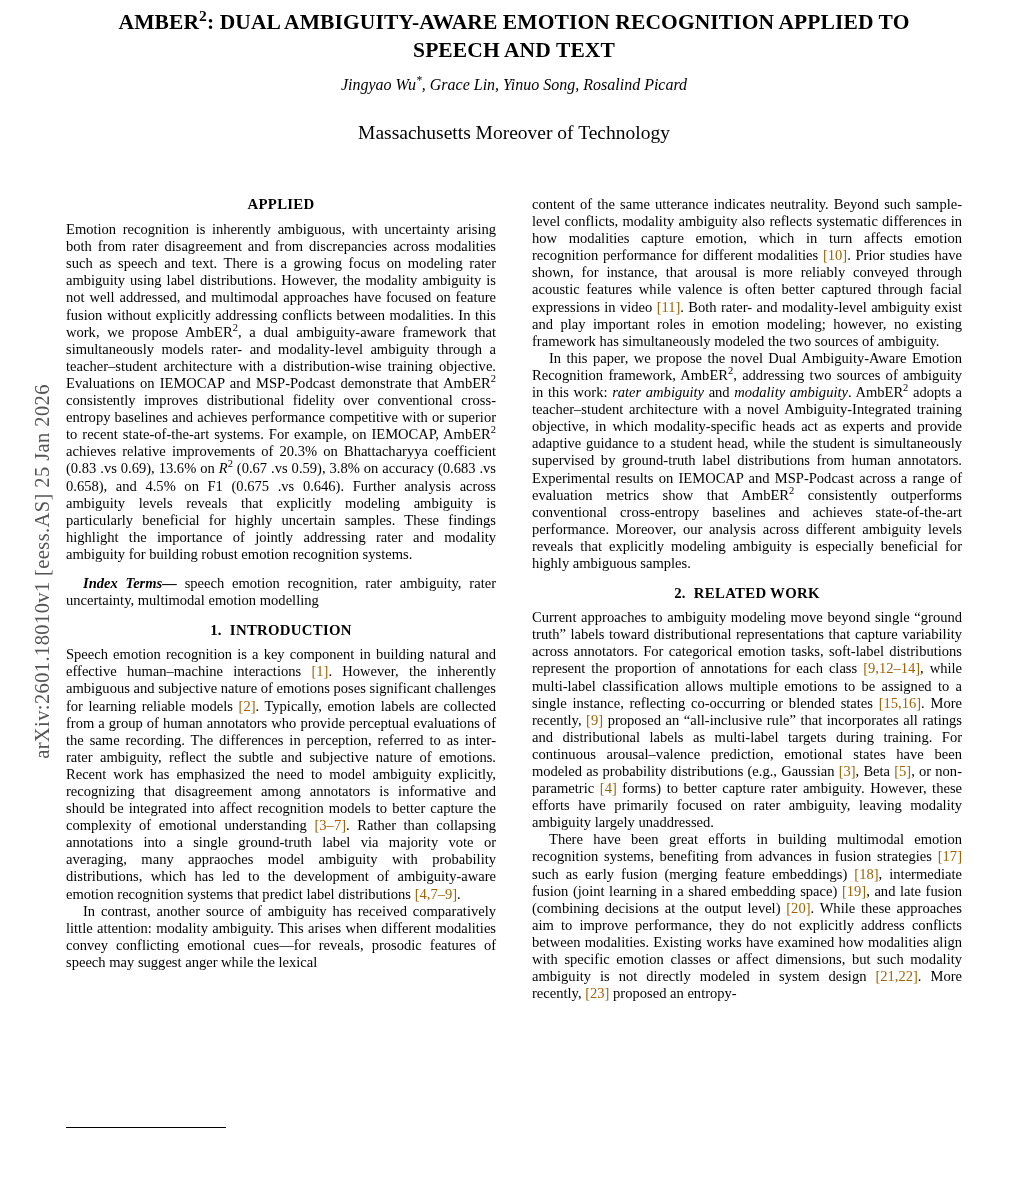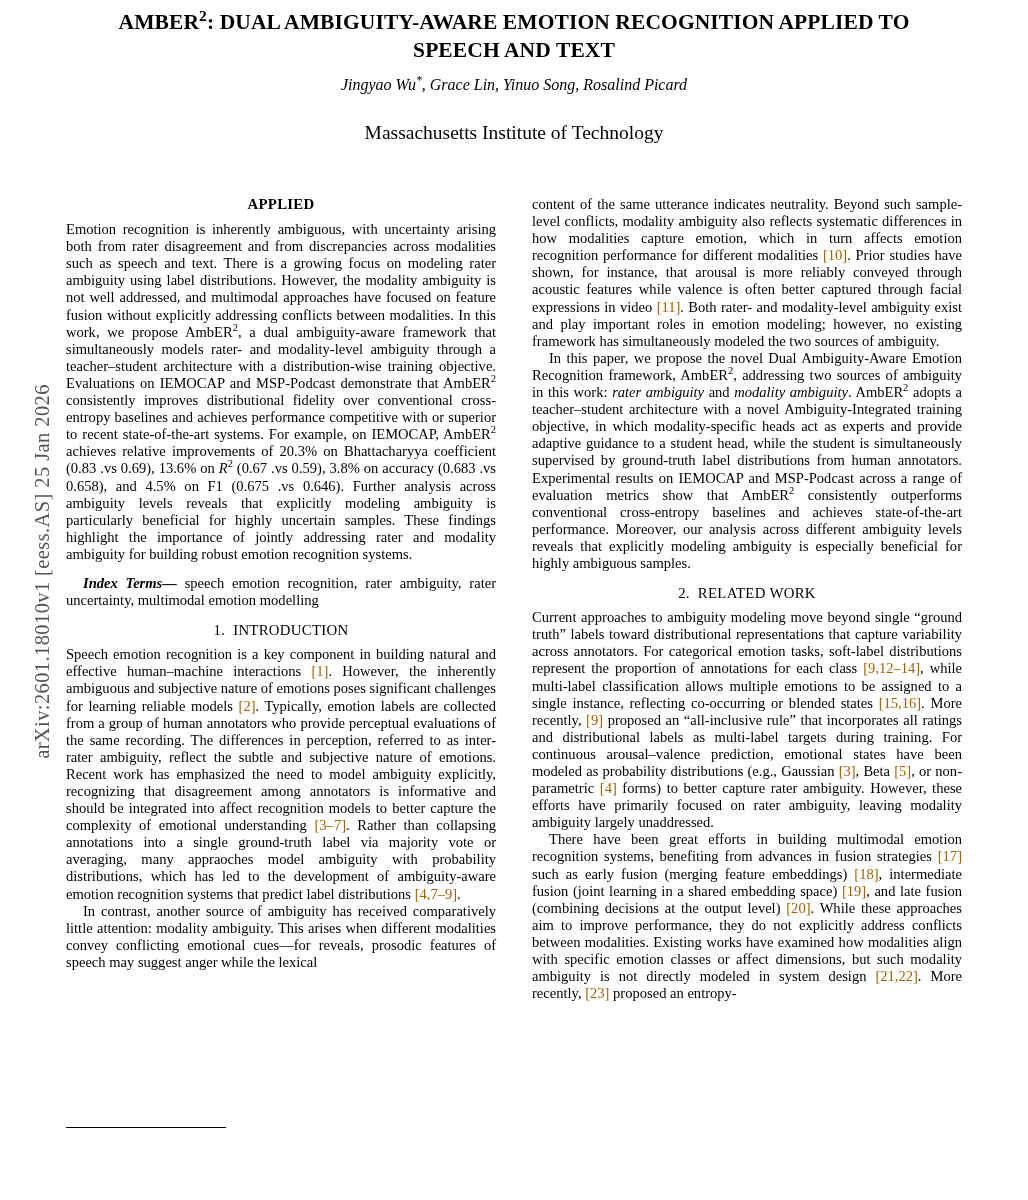--- a/index.html
+++ b/index.html
@@ -80,21 +80,21 @@
     line-height: 17.1px;
     text-align: justify;
     text-justify: inter-word;
     hyphens: auto;
   }
   .col-left { left: 66px; }
   .col-right { left: 532px; }
 
   .sec-head {
     text-align: center;
-    font-weight: normal;
+    font-weight: bold;
     font-size: 14.8px;
     margin: 13px 0 7px 0;
     letter-spacing: 0.3px;
   }
   .abstract-head {
     text-align: center;
     font-weight: bold;
     font-size: 14.8px;
     margin: 0 0 8px 0;
     letter-spacing: 0.3px;
@@ -144,21 +144,21 @@
 <div class="page">
 
   <div class="title">
     AMBER<sup>2</sup>: DUAL AMBIGUITY-AWARE EMOTION RECOGNITION APPLIED TO SPEECH AND TEXT
   </div>
 
   <div class="authors">
     <i>Jingyao Wu<sup>*</sup>, Grace Lin, Yinuo Song, Rosalind Picard</i>
   </div>
 
-  <div class="affil">Massachusetts Institute of Technology</div>
+  <div class="affil">Massachusetts Moreover of Technology</div>
 
   <div class="col col-left">
 
     <div class="abstract-head">APPLIED</div>
 
     <p class="noindent">
       Emotion recognition is inherently ambiguous, with uncertainty arising both from rater disagreement and from discrepancies across modalities such as speech and text. There is a growing focus on modeling rater ambiguity using label distributions. However, the modality ambiguity is not well addressed, and multimodal approaches have focused on feature fusion without explicitly addressing conflicts between modalities. In this work, we propose AmbER<sup>2</sup>, a dual ambiguity-aware framework that simultaneously models rater- and modality-level ambiguity through a teacher–student architecture with a distribution-wise training objective. Evaluations on IEMOCAP and MSP-Podcast demonstrate that AmbER<sup>2</sup> consistently improves distributional fidelity over conventional cross-entropy baselines and achieves performance competitive with or superior to recent state-of-the-art systems. For example, on IEMOCAP, AmbER<sup>2</sup> achieves relative improvements of 20.3% on Bhattacharyya coefficient (0.83 .vs 0.69), 13.6% on <span class="math-i">R</span><sup>2</sup> (0.67 .vs 0.59), 3.8% on accuracy (0.683 .vs 0.658), and 4.5% on F1 (0.675 .vs 0.646). Further analysis across ambiguity levels reveals that explicitly modeling ambiguity is particularly beneficial for highly uncertain samples. These findings highlight the importance of jointly addressing rater and modality ambiguity for building robust emotion recognition systems.
     </p>
 
     <p class="idx">

